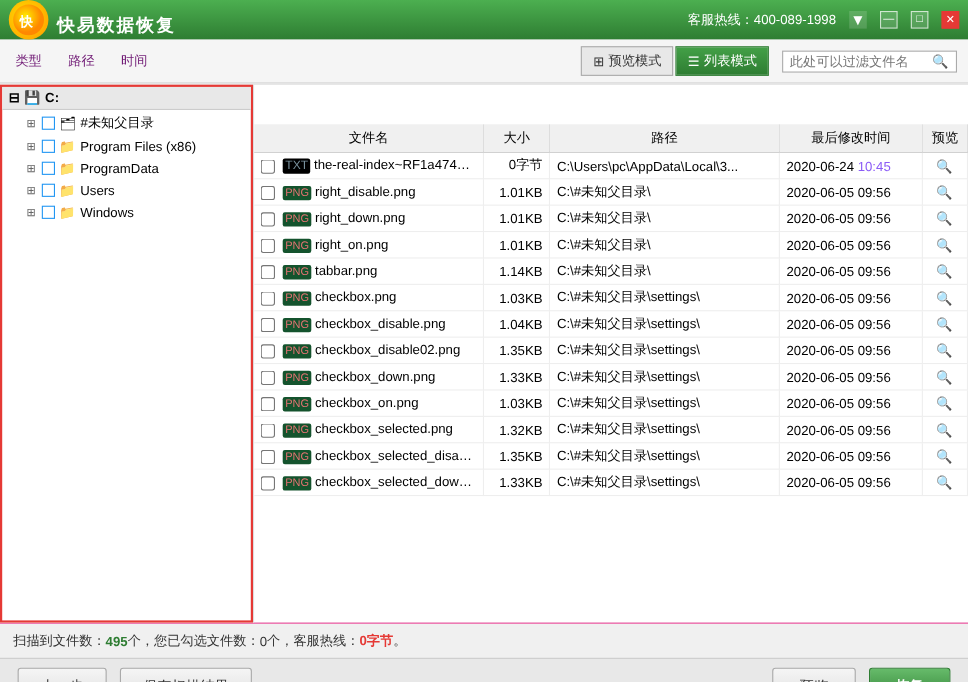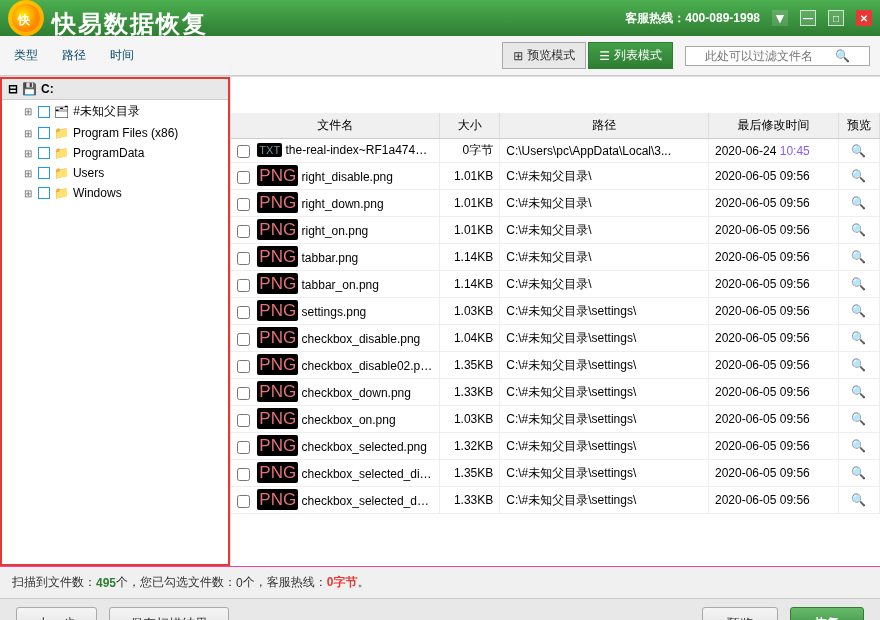--- a/index.html
+++ b/index.html
@@ -16,22 +16,22 @@
       color: white;
     }
     .titlebar-left { display: flex; align-items: center; gap: 8px; }
     .logo-icon {
       width: 36px; height: 36px;
       background: radial-gradient(circle at 40% 40%, #ffdd00, #ff9900);
       border-radius: 50%;
       display: flex; align-items: center; justify-content: center;
       font-size: 18px; font-weight: bold; color: white;
     }
-    .app-title { font-size: 24px; font-weight: bold; color: white; letter-spacing: 2px; margin-top: 11px; }
-    .titlebar-right { display: flex; align-items: center; gap: 12px; font-weight: bold; }
+    .app-title { font-size: 16px; font-weight: bold; color: white; letter-spacing: 2px; margin-top: 11px; }
+    .titlebar-right { display: flex; align-items: flex-start; gap: 12px; }
     .hotline { font-size: 12px; color: white; }
     .win-btn {
       width: 16px; height: 16px;
       border: 1px solid rgba(255,255,255,0.7);
       color: white;
       display: flex; align-items: center; justify-content: center;
       cursor: pointer; font-size: 10px;
       background: rgba(255,255,255,0.15);
     }
     .win-btn.close { background: #e53935; border-color: #e53935; }
@@ -41,41 +41,41 @@
     .toolbar {
       height: 40px;
       background: #f5f5f5;
       border-bottom: 1px solid #ccc;
       display: flex;
       align-items: center;
       padding: 0 10px;
       gap: 4px;
     }
     .toolbar-menu { display: flex; gap: 16px; margin-right: auto; }
-    .menu-item { color: #0c4a6e; cursor: pointer; padding: 2px 4px; text-align: right; }
+    .menu-item { color: #701a75; cursor: pointer; padding: 2px 4px; text-align: right; }
     .view-btns { display: flex; gap: 2px; align-items: center; }
     .view-btn {
       padding: 4px 10px;
       border: 1px solid #aaa;
       cursor: pointer;
       background: #e8e8e8;
       color: #333;
       font-size: 12px;
       display: flex; align-items: center; gap: 4px;
     }
     .view-btn.active {
       background: linear-gradient(to bottom, #43a047, #2e7d32);
       color: white;
       border-color: #2e7d32;
     }
     .search-box {
       display: flex; align-items: center;
       border: 1px solid #aaa;
       background: white;
-      padding: 2px 19px;
+      padding: 2px 6px;
       margin-left: 8px;
     }
     .search-input {
       border: none; outline: none;
       width: 130px;
       font-size: 12px;
       color: #999;
     }
 
     
@@ -128,21 +128,21 @@
       white-space: nowrap;
     }
     .file-table td {
       border-bottom: 1px solid #eee;
       border-right: 1px solid #eee;
       padding: 3px 6px;
       white-space: nowrap;
       overflow: hidden;
       text-overflow: ellipsis;
     }
-    .png-icon { color: #e57373; font-size: 17px; background: #000000; padding: 1px 2px; border-radius: 2px; }
+    .png-icon { color: #e57373; font-size: 10px; background: #14532d; padding: 1px 2px; border-radius: 2px; }
     .txt-icon { color: #78909c; font-size: 11px; background: #000000; padding: 1px 2px; border-radius: 2px; }
     .search-row-icon { color: #666; cursor: pointer; }
     .col-name { max-width: 170px; }
     .col-size { width: 60px; text-align: right; }
     .col-path { max-width: 170px; }
     .col-time { width: 130px; }
     .col-preview { width: 40px; text-align: center; }
     .time-red { color: #8b5cf6; }
 
     
@@ -383,34 +383,21 @@
     <td class="col-path">C:\#未知父目录\</td>
     <td class="col-time"><span>2020-06-05 09:56</span></td>
     <td class="col-preview">
       <span class="search-row-icon">🔍</span>
     </td>
   </tr>
           <tr>
     <td class="col-name">
       <input type="checkbox" style="margin-right: 4px; vertical-align: middle;">
       <span class="png-icon">PNG</span>
-      <span>tabbar_on.png</span>
-    </td>
-    <td class="col-size">1.14KB</td>
-    <td class="col-path">C:\#未知父目录\</td>
-    <td class="col-time"><span>2020-06-05 09:56</span></td>
-    <td class="col-preview">
-      <span class="search-row-icon">🔍</span>
-    </td>
-  </tr>
-          <tr>
-    <td class="col-name">
-      <input type="checkbox" style="margin-right: 4px; vertical-align: middle;">
-      <span class="png-icon">PNG</span>
-      <span>settings.png</span>
+      <span>checkbox.png</span>
     </td>
     <td class="col-size">1.03KB</td>
     <td class="col-path">C:\#未知父目录\settings\</td>
     <td class="col-time"><span>2020-06-05 09:56</span></td>
     <td class="col-preview">
       <span class="search-row-icon">🔍</span>
     </td>
   </tr>
           <tr>
     <td class="col-name">

